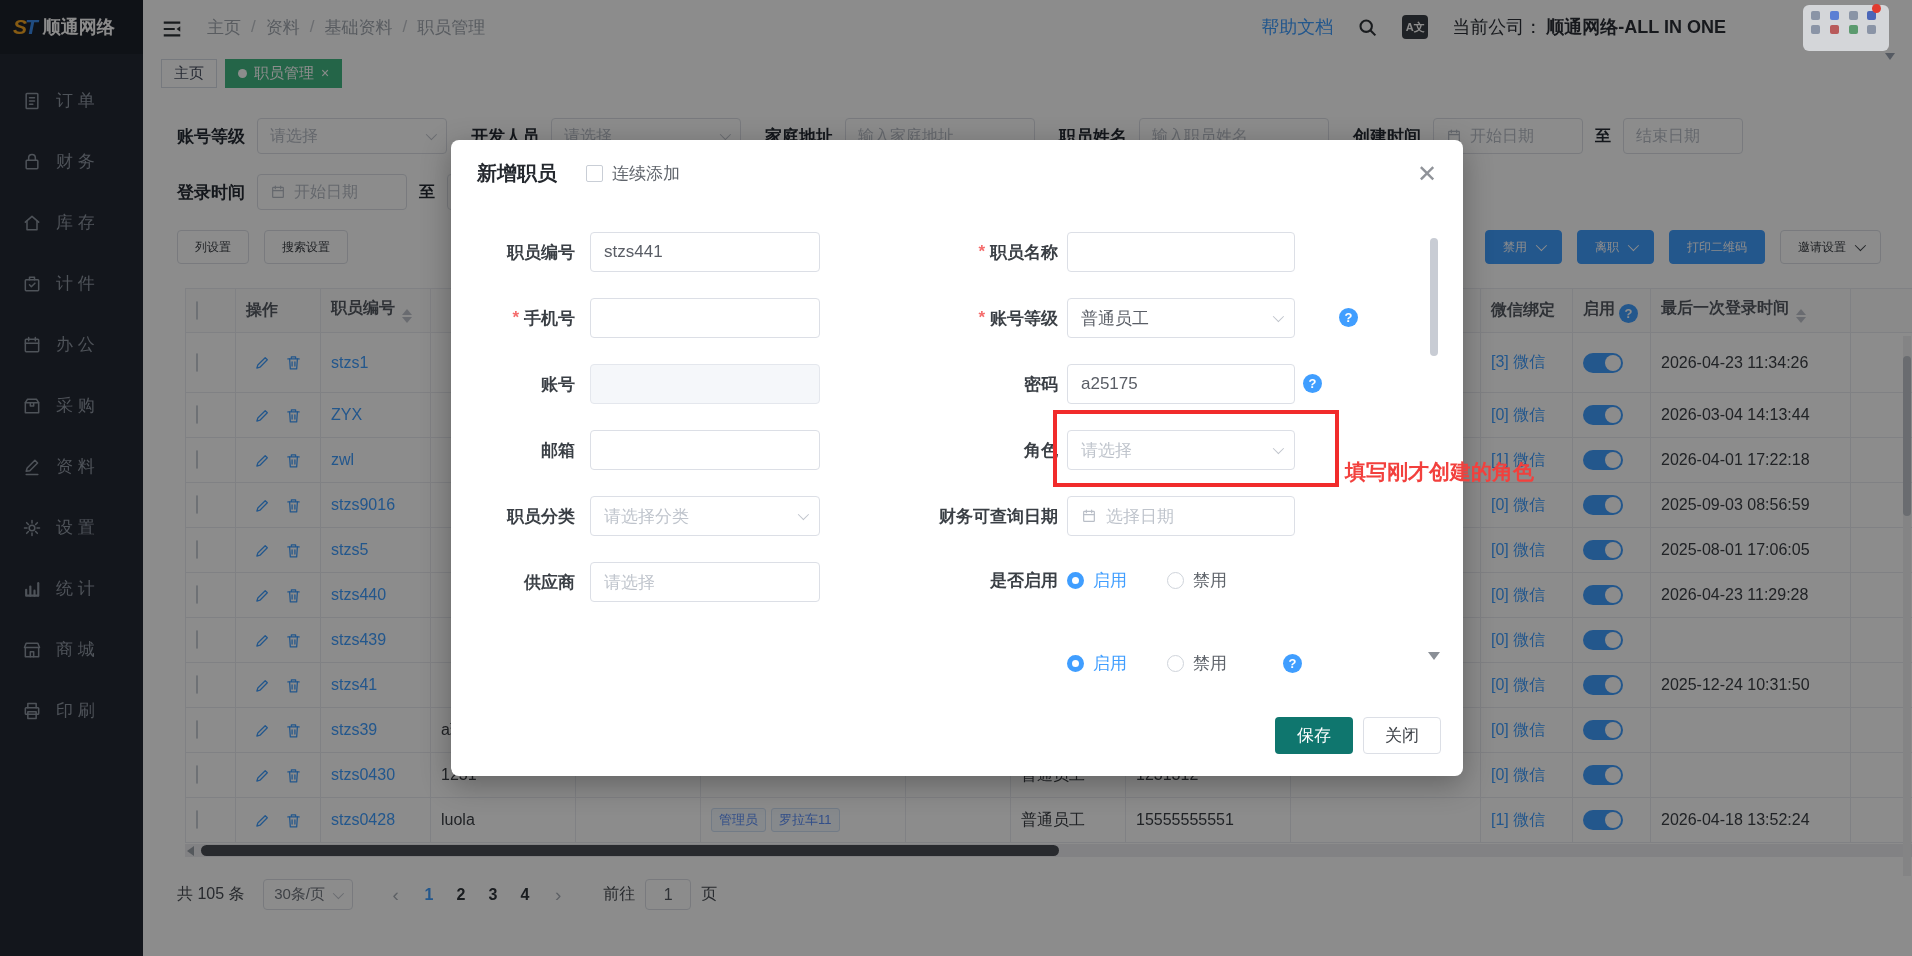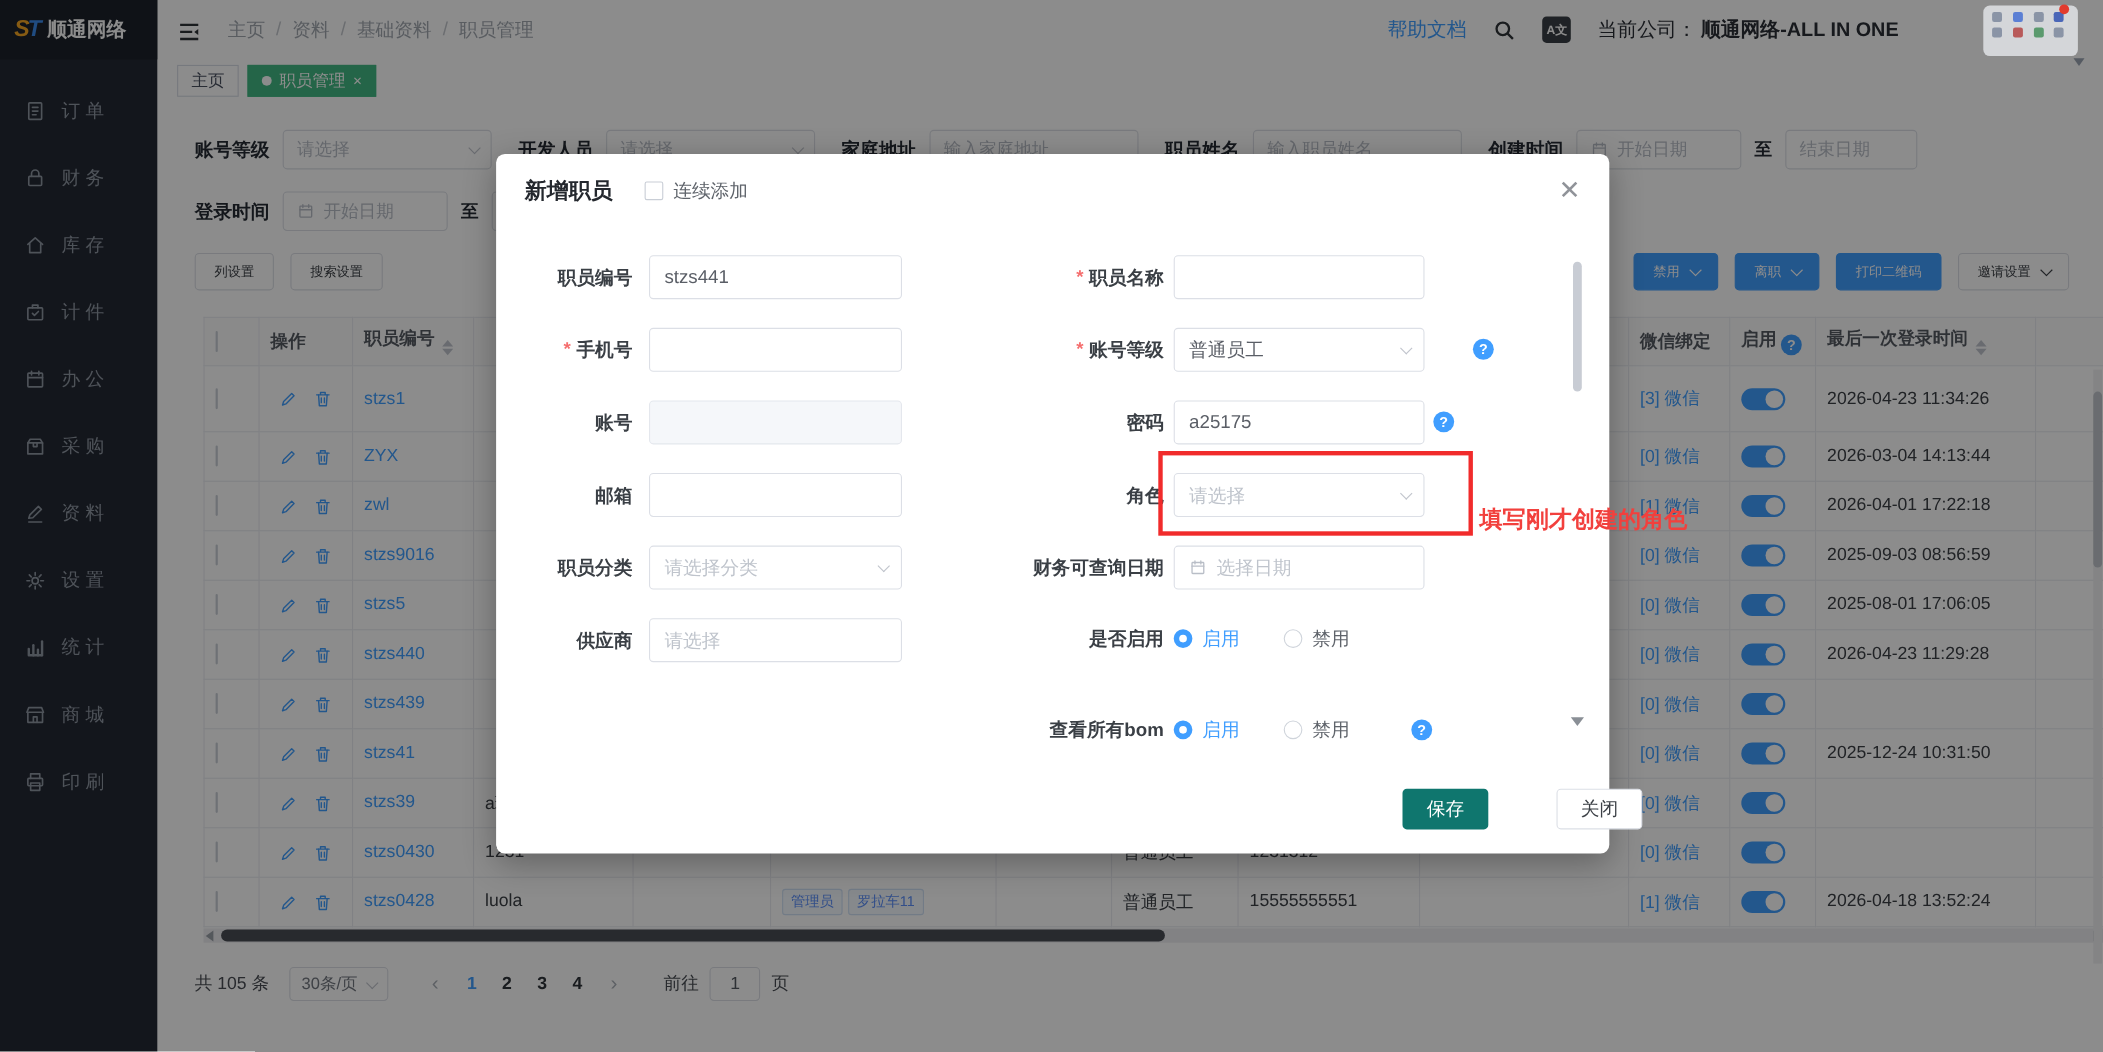--- a/index.html
+++ b/index.html
@@ -119,21 +119,21 @@
   .inp .val { flex:1; }
   .inp.dis { background:#f5f7fa; border-color:#e4e7ed; }
   .inp .cal { width:16px; height:16px; color:#b9bec7; margin-right:9px; flex:none; }
   .radios { position:absolute; left:616px; top:0; height:40px; display:flex; align-items:center; gap:14px; font-size:17px; }
   .radio { width:17px; height:17px; border-radius:50%; border:1px solid #cfd4db; background:#fff; flex:none; }
   .radio.on { border:5px solid #409eff; }
   .ropt { display:flex; align-items:center; gap:9px; margin-right:26px; cursor:pointer; color:#5f646b; }
   .ropt.sel { color:#409eff; }
   .fr .qicon { position:absolute; top:10px; }
   .m-save { position:absolute; left:824px; top:577px; width:78px; height:37px; background:#0f766e; color:#fff; border:none; border-radius:4px; font-size:17px; cursor:pointer; font-family:inherit; }
-  .m-cancel { position:absolute; left:964px; top:577px; width:78px; height:37px; background:#fff; color:#3c4046; border:1px solid #dcdfe6; border-radius:4px; font-size:17px; cursor:pointer; font-family:Liberation Mono, monospace; }
+  .m-cancel { position:absolute; left:912px; top:577px; width:78px; height:37px; background:#fff; color:#3c4046; border:1px solid #dcdfe6; border-radius:4px; font-size:17px; cursor:pointer; font-family:Liberation Mono, monospace; }
   .m-sbtrack { position:absolute; left:979px; top:90px; width:8px; height:450px; }
   .m-sbthumb { position:absolute; left:0; top:8px; width:8px; height:118px; background:#c8ccd4; border-radius:4px; }
   .m-sbarrow { position:absolute; left:977px; top:512px; width:0; height:0; border-left:6px solid transparent; border-right:6px solid transparent; border-top:8px solid #8a8f96; }
 
   
   .red-box { position:absolute; left:1053px; top:410px; width:286px; height:77px; border:4px solid #f12b2b; z-index:60; }
   .red-note { position:absolute; left:1345px; top:458px; font-size:21px; font-weight:bold; color:#f2403d; z-index:60; white-space:nowrap; }
 
   
   .ext-widget { position:absolute; left:1803px; top:5px; width:86px; height:46px; background:#d4d6d9; border-radius:6px; z-index:60; padding:6px 8px; }
@@ -954,23 +954,20 @@
             <span class="radio on"></span>
             <span>启用</span>
           </span>
           <span class="ropt">
             <span class="radio"></span>
             <span>禁用</span>
           </span>
         </div>
       </div>
       <div class="fr" style="top: 503px;">
-        <div class="flab r">
-          <span>查看所有bom</span>
-        </div>
         <div class="radios">
           <span class="ropt sel">
             <span class="radio on"></span>
             <span>启用</span>
           </span>
           <span class="ropt">
             <span class="radio"></span>
             <span>禁用</span>
           </span>
           <span class="qicon" style="position: static; margin-left: 16px;">?</span>

